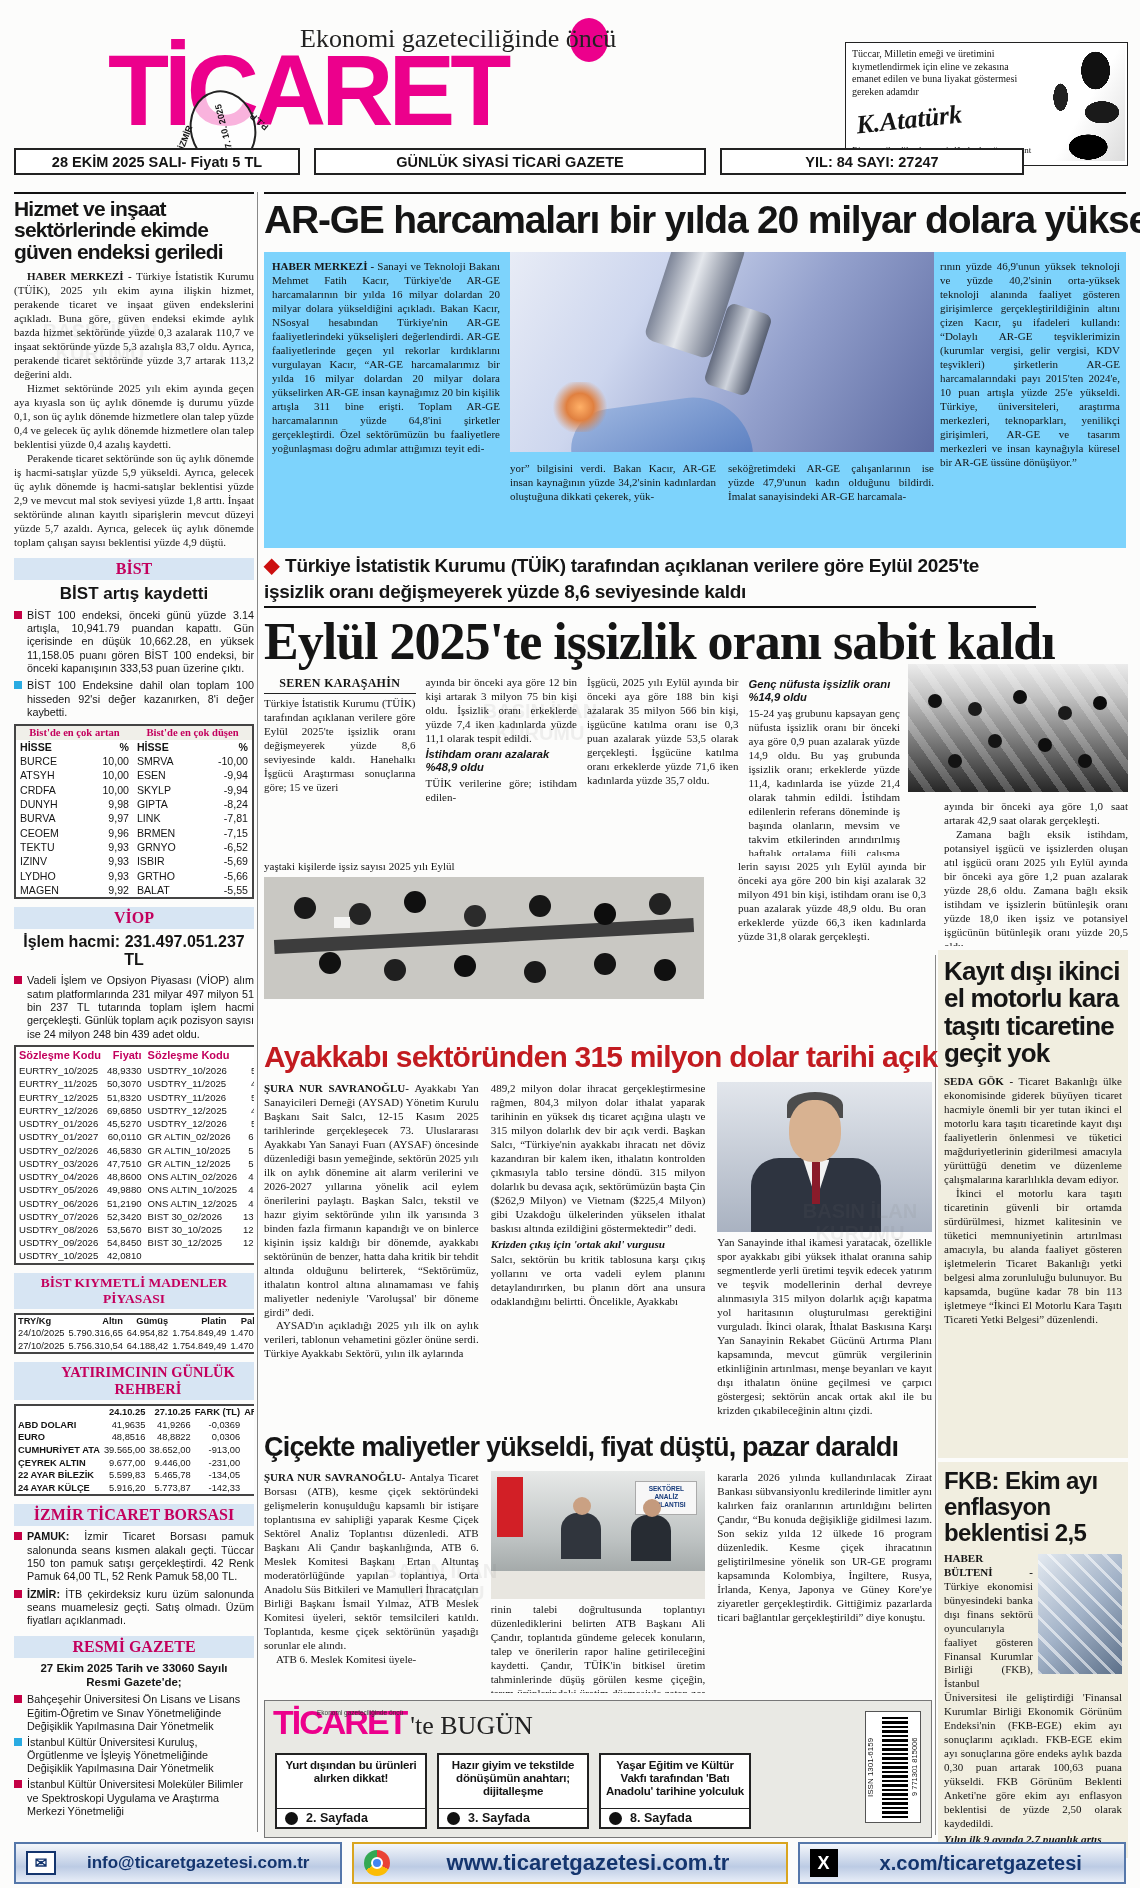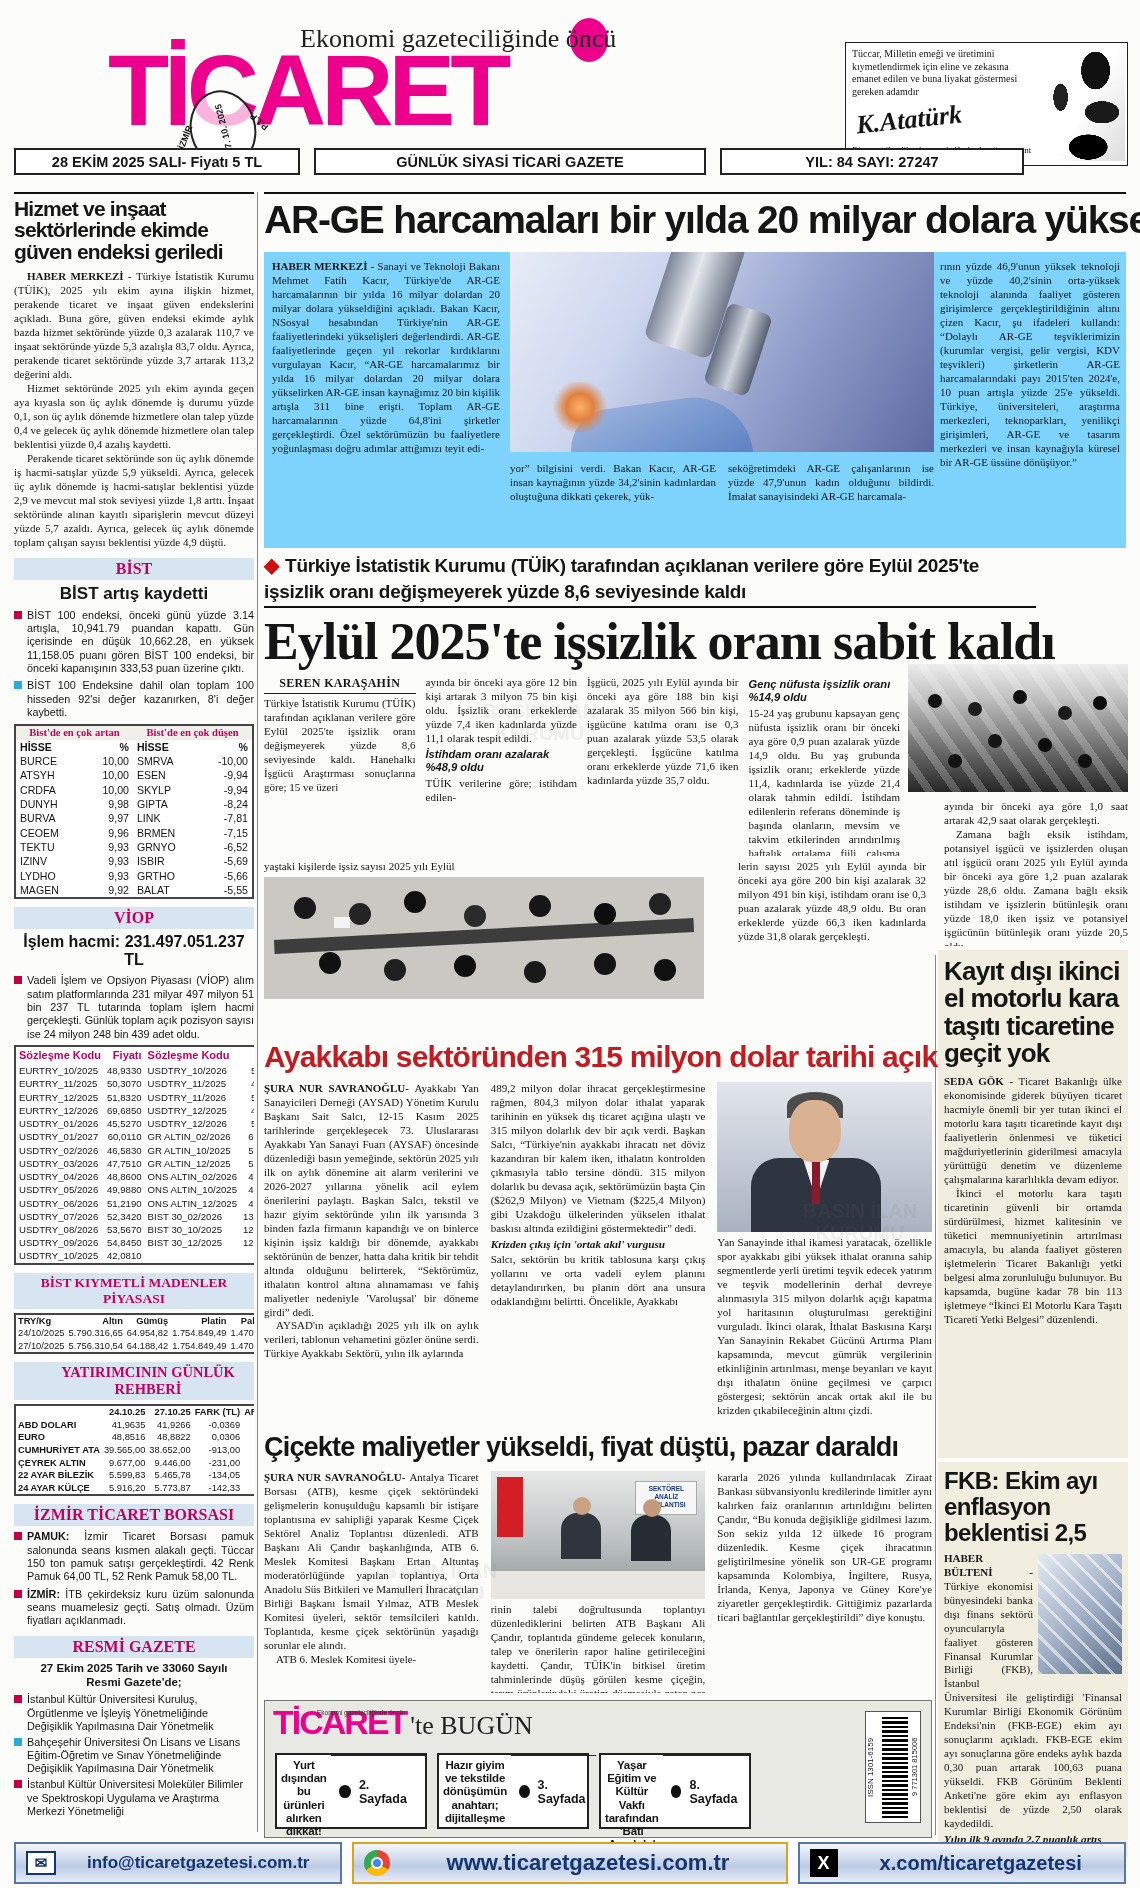--- a/index.html
+++ b/index.html
@@ -179,21 +179,21 @@
 
   
   #bugun { position:absolute; left:264px; top:1700px; width:668px; height:138px; background:#E9E9E4;
            border:1px solid #777; padding:6px 8px; }
   .bugun-logo-line { display:flex; align-items:baseline; gap:4px; }
   .bugun-tag { font-size:6.5px; color:#333; position:absolute; left:52px; top:8px; }
   .bugun-logo { font-size:34px; font-weight:bold; color:#EC008C; letter-spacing:-2px; line-height:.9; }
   .bugun-suffix { font-family:"Liberation Serif",serif; font-size:26px; color:#222; }
   .bugun-boxes { position:absolute; left:10px; top:52px; display:flex; gap:10px; }
   .bugun-box { width:152px; height:76px; background:#fff; border:2px solid #222; display:flex;
-               }
+               flex-direction:column; }
   .bugun-box .title { flex:1; font-weight:bold; font-size:11.5px; line-height:1.15; text-align:center;
                       padding:4px 4px 0; letter-spacing:-0.2px; }
   .bugun-box .pagerow { border-top:1.5px solid #222; display:flex; align-items:center; gap:8px;
                         padding:2px 8px; font-weight:bold; font-size:12.5px; }
   .dot { width:13px; height:13px; border-radius:50%; background:#111; }
   #barcode { position:absolute; right:10px; top:10px; width:56px; height:112px; background:#fff;
              border:1px solid #555; display:flex; }
   #barcode .issn { writing-mode:vertical-rl; transform:rotate(180deg); font-size:8px; padding:2px 0;
                    text-align:center; width:14px; }
   #barcode .bars { flex:1; margin:4px 2px;
@@ -553,25 +553,25 @@
     </div>
 
   <div class="band">RESMİ GAZETE</div>
   <div class="resmi-title">
     <div>27 Ekim 2025 Tarih ve 33060 Sayılı</div>
     <div>Resmi Gazete'de;</div>
   </div>
   <ul class="resmi" style="list-style:none;">
       <li>
       <span class="sq"></span>
-      <span>İstanbul Kültür Üniversitesi Kuruluş, Örgütlenme ve İşleyiş Yönetmeliğinde Değişiklik Yapılmasına Dair Yönetmelik</span>
+      <span>Bahçeşehir Üniversitesi Ön Lisans ve Lisans Eğitim-Öğretim ve Sınav Yönetmeliğinde Değişiklik Yapılmasına Dair Yönetmelik</span>
     </li>
       <li>
       <span class="sq"></span>
-      <span>Bahçeşehir Üniversitesi Ön Lisans ve Lisans Eğitim-Öğretim ve Sınav Yönetmeliğinde Değişiklik Yapılmasına Dair Yönetmelik</span>
+      <span>İstanbul Kültür Üniversitesi Kuruluş, Örgütlenme ve İşleyiş Yönetmeliğinde Değişiklik Yapılmasına Dair Yönetmelik</span>
     </li>
       <li>
       <span class="sq"></span>
       <span>İstanbul Kültür Üniversitesi Moleküler Bilimler ve Spektroskopi Uygulama ve Araştırma Merkezi Yönetmeliği</span>
     </li>
     </ul>
 
 </div>
 
 <div id="arge">

